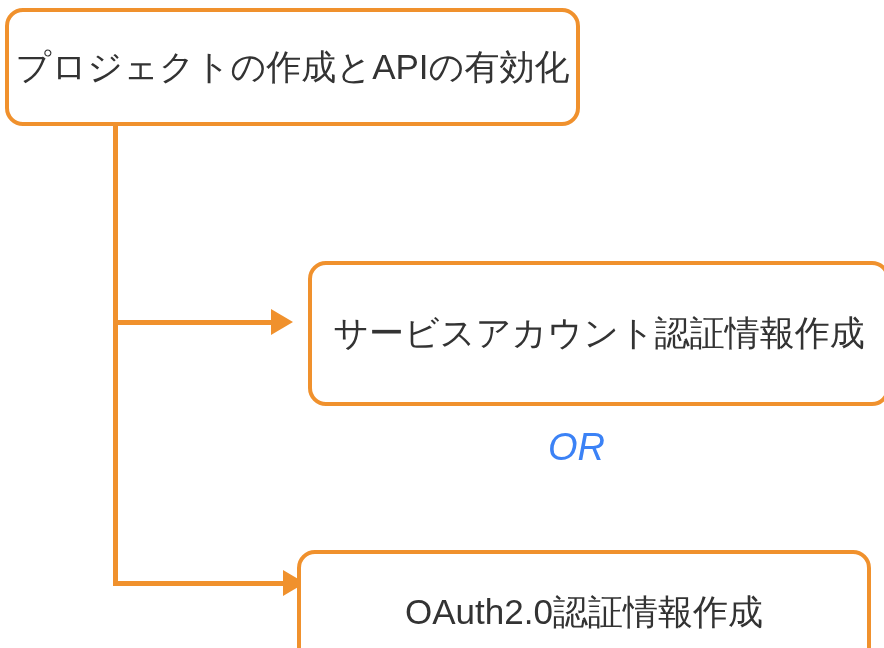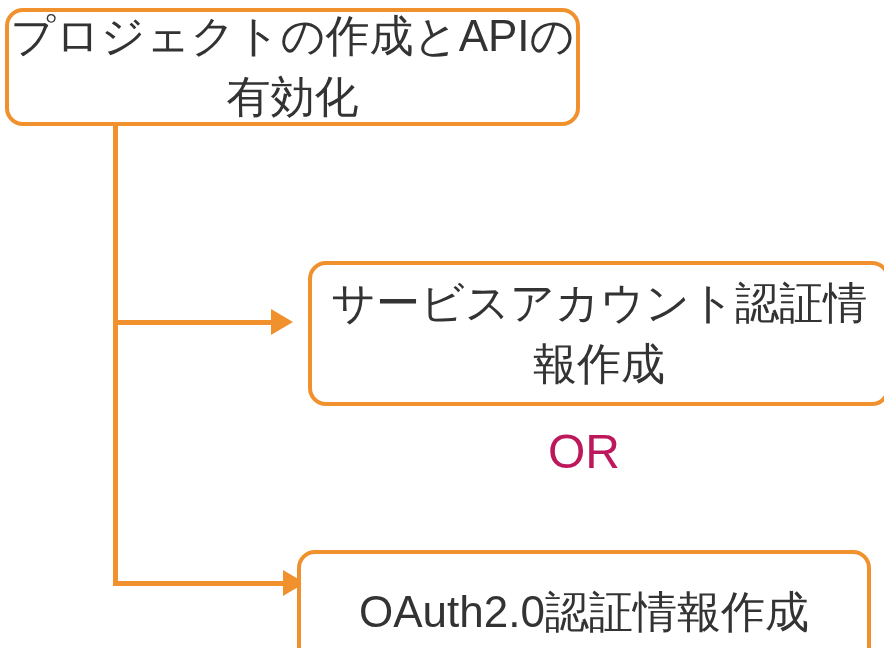--- a/index.html
+++ b/index.html
@@ -20,21 +20,21 @@
     box-sizing: border-box;
     background: #ffffff;
     border: 4px solid #F0912D;
     border-radius: 18px;
     display: flex;
     flex-direction: column;
     align-items: center;
     justify-content: center;
     text-align: center;
     color: #333333;
-    font-size: 44px;
+    font-size: 35px;
     line-height: 1.38;
     font-weight: 400;
   }
   #node-step1 {
     left: 5px;
     top: 8px;
     width: 575px;
     height: 118px;
   }
   #node-option-a {
@@ -86,23 +86,24 @@
     top: 309px;
   }
   #branch-b-arrowhead {
     left: 283px;
     top: 570px;
   }
   .or-label {
     position: absolute;
     left: 548px;
     top: 428px;
-    font-size: 48px;
+    font-size: 38px;
     line-height: 1.0;
-    color: #be185d;
+    color: #3b82f6;
+    font-style: italic;
   }
 </style>
 </head>
 <body>
 
 <div class="canvas">
 
   <div class="vline"></div>
 
   <div class="hline" id="branch-a-line"></div>

